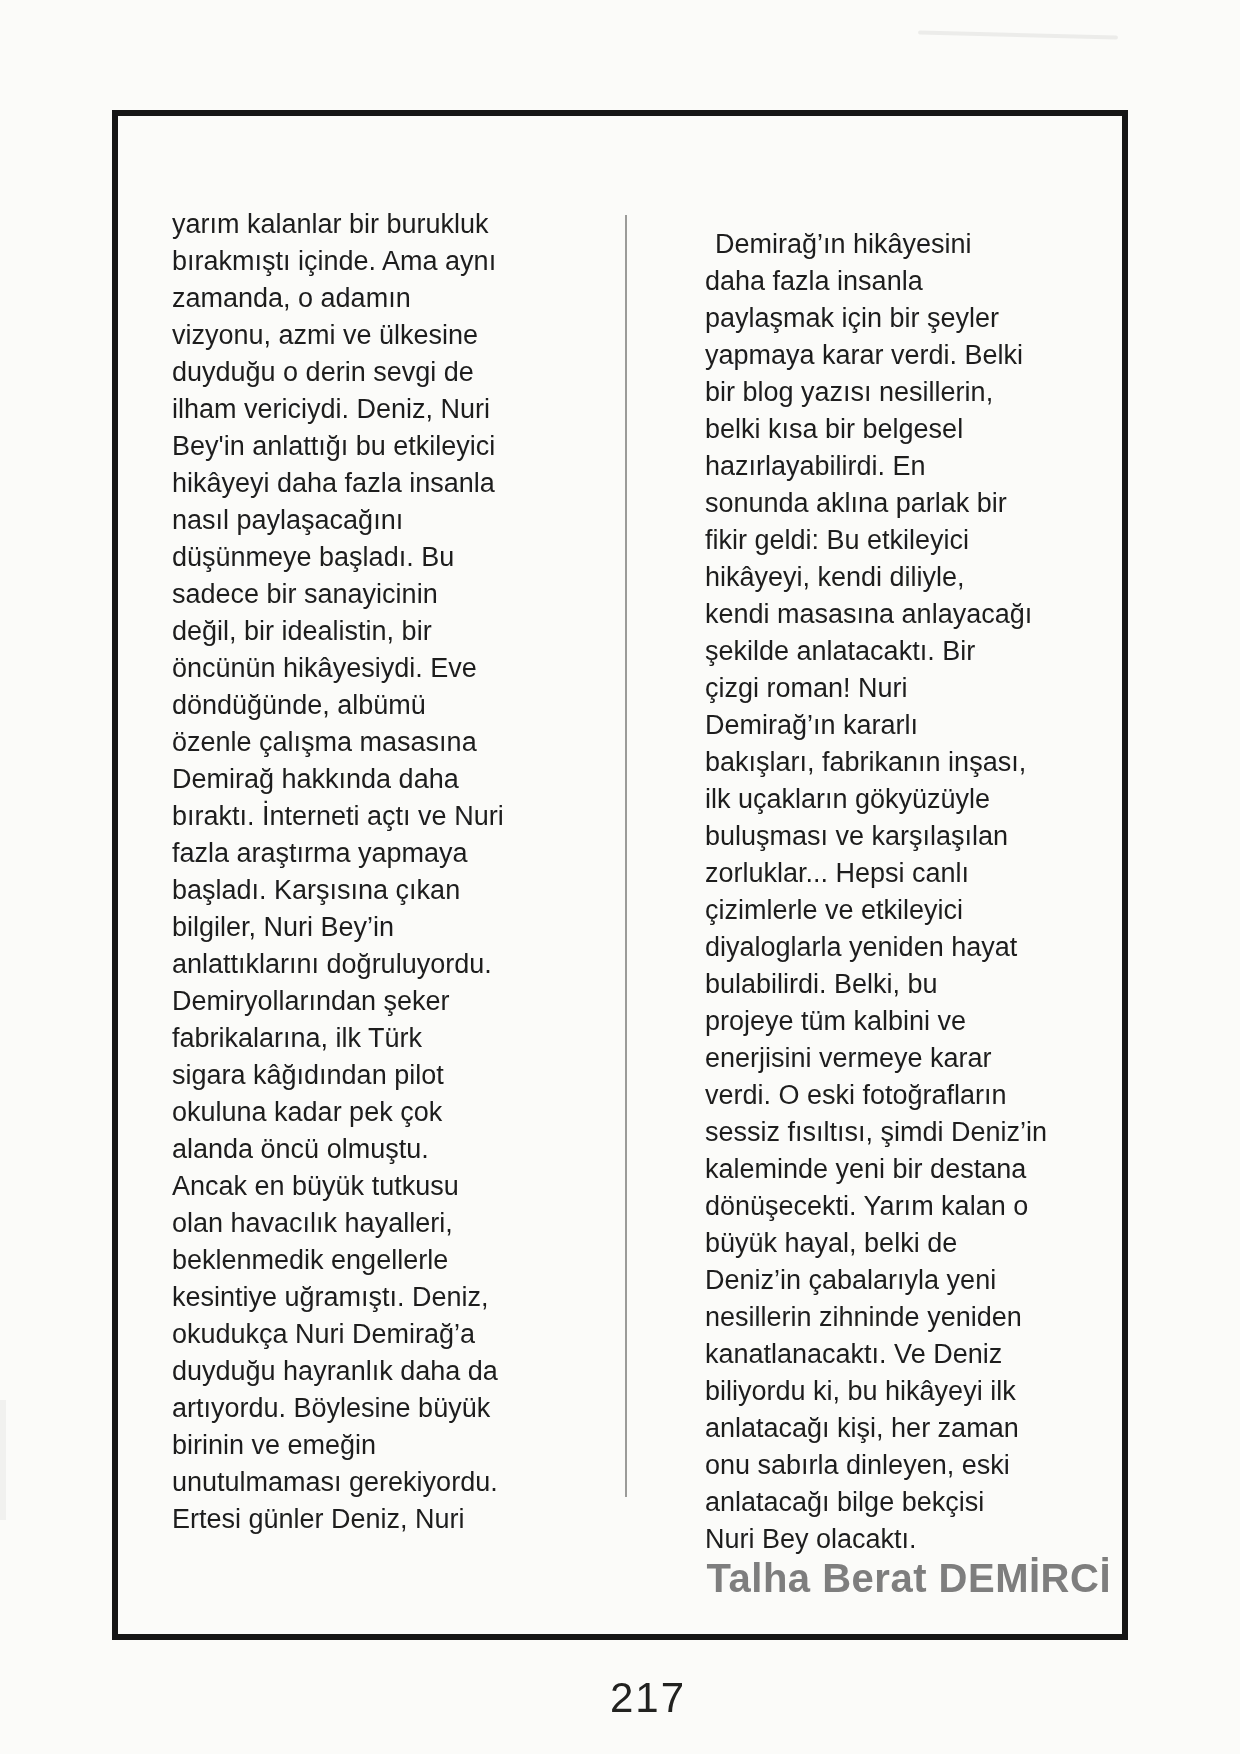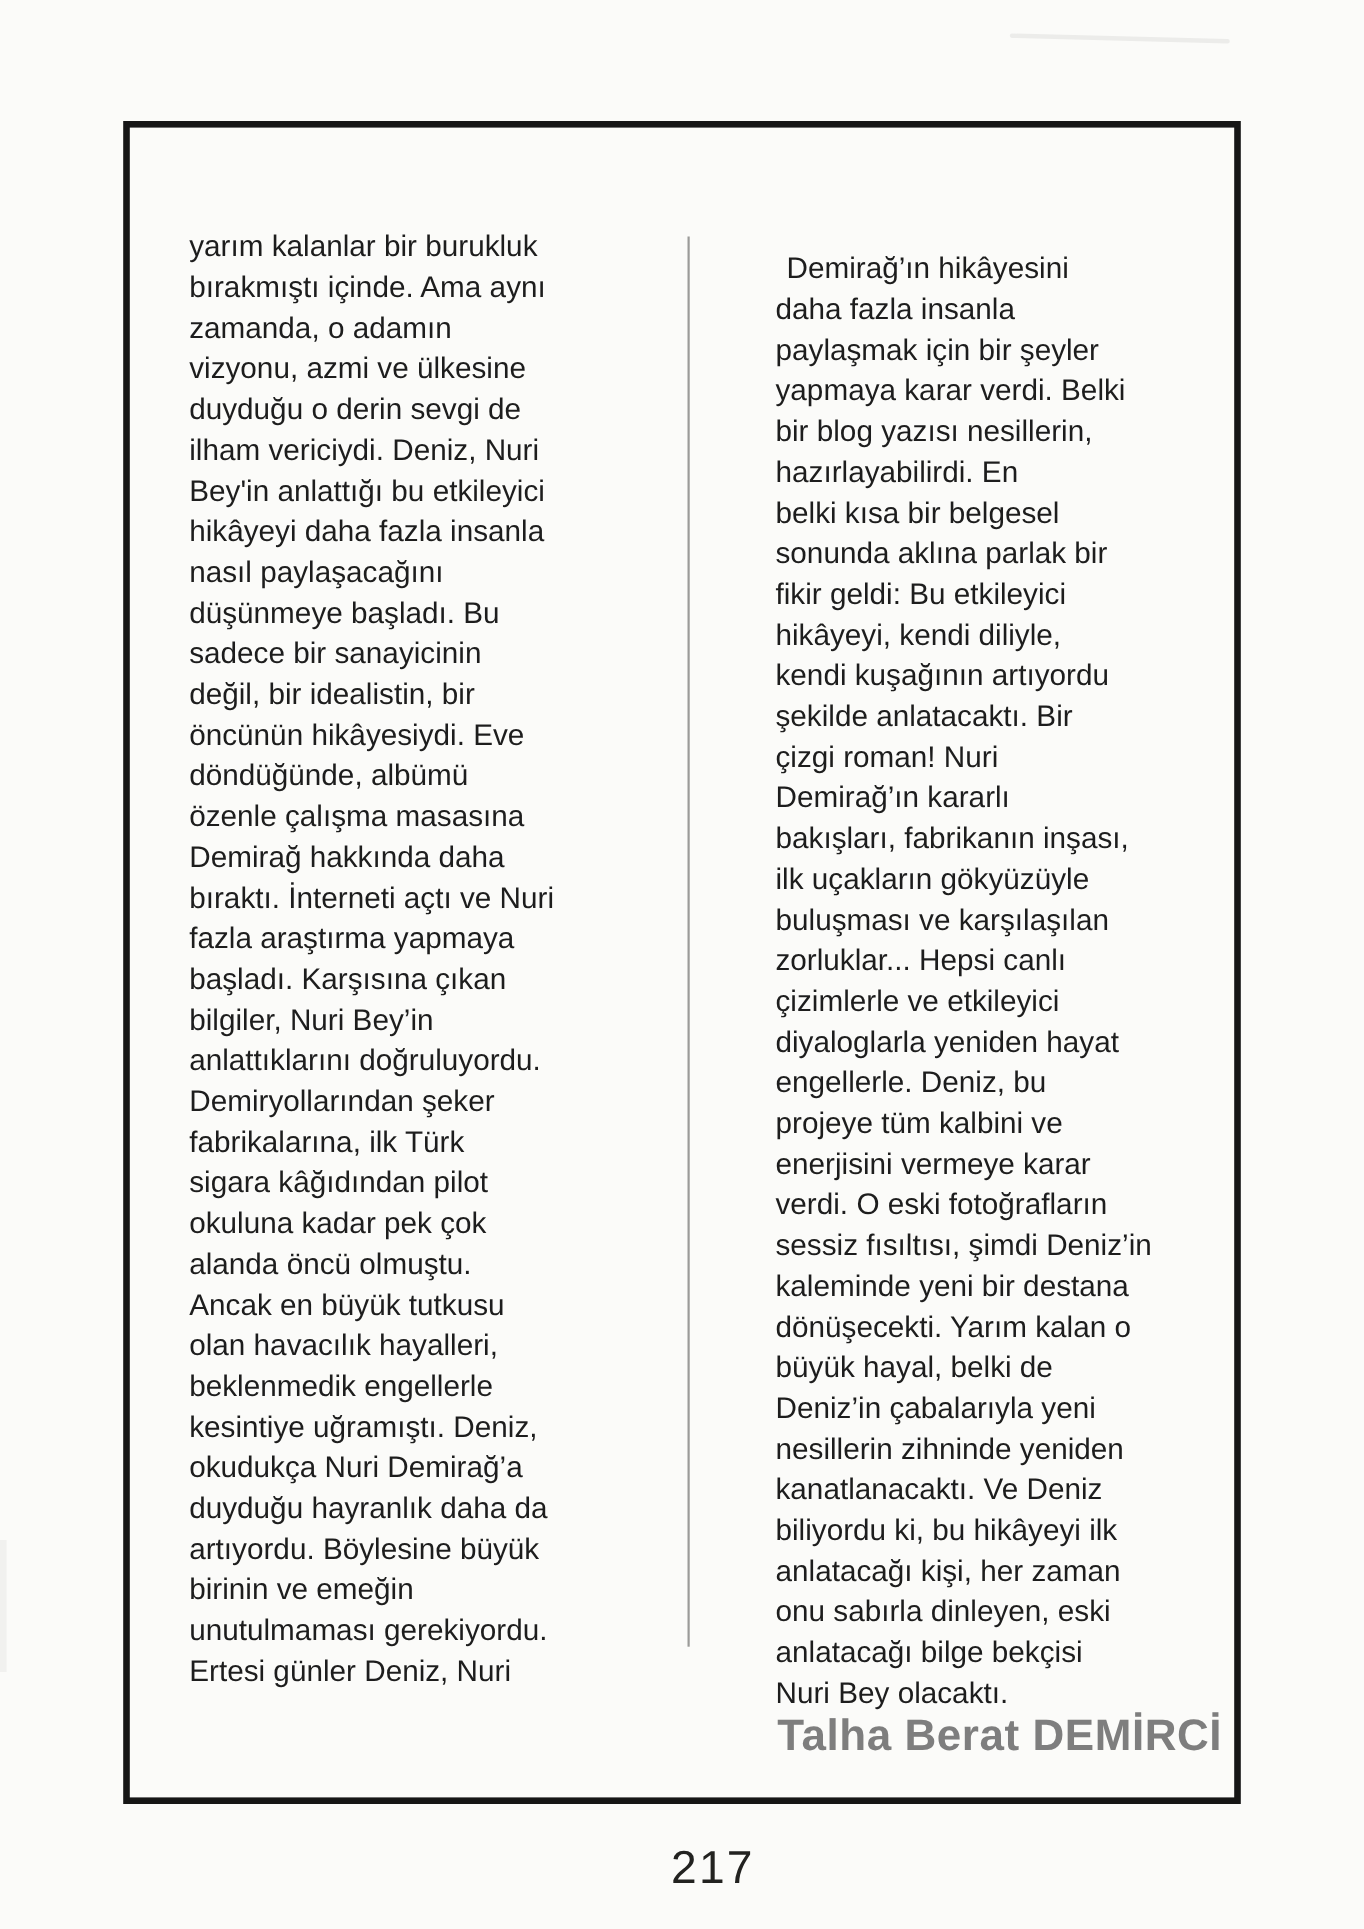--- a/index.html
+++ b/index.html
@@ -145,36 +145,36 @@
       <div class="line">unutulmaması gerekiyordu.</div>
       <div class="line">Ertesi günler Deniz, Nuri</div>
     </div>
 
   <div class="text-column column-right">
       <div class="line">Demirağ’ın hikâyesini</div>
       <div class="line">daha fazla insanla</div>
       <div class="line">paylaşmak için bir şeyler</div>
       <div class="line">yapmaya karar verdi. Belki</div>
       <div class="line">bir blog yazısı nesillerin,</div>
+      <div class="line">belki kısa bir belgesel</div>
       <div class="line">hazırlayabilirdi. En</div>
-      <div class="line">belki kısa bir belgesel</div>
       <div class="line">sonunda aklına parlak bir</div>
       <div class="line">fikir geldi: Bu etkileyici</div>
       <div class="line">hikâyeyi, kendi diliyle,</div>
-      <div class="line">kendi kuşağının artıyordu</div>
+      <div class="line">kendi masasına anlayacağı</div>
       <div class="line">şekilde anlatacaktı. Bir</div>
       <div class="line">çizgi roman! Nuri</div>
       <div class="line">Demirağ’ın kararlı</div>
       <div class="line">bakışları, fabrikanın inşası,</div>
       <div class="line">ilk uçakların gökyüzüyle</div>
       <div class="line">buluşması ve karşılaşılan</div>
       <div class="line">zorluklar... Hepsi canlı</div>
       <div class="line">çizimlerle ve etkileyici</div>
       <div class="line">diyaloglarla yeniden hayat</div>
-      <div class="line">engellerle. Deniz, bu</div>
+      <div class="line">bulabilirdi. Belki, bu</div>
       <div class="line">projeye tüm kalbini ve</div>
       <div class="line">enerjisini vermeye karar</div>
       <div class="line">verdi. O eski fotoğrafların</div>
       <div class="line">sessiz fısıltısı, şimdi Deniz’in</div>
       <div class="line">kaleminde yeni bir destana</div>
       <div class="line">dönüşecekti. Yarım kalan o</div>
       <div class="line">büyük hayal, belki de</div>
       <div class="line">Deniz’in çabalarıyla yeni</div>
       <div class="line">nesillerin zihninde yeniden</div>
       <div class="line">kanatlanacaktı. Ve Deniz</div>

